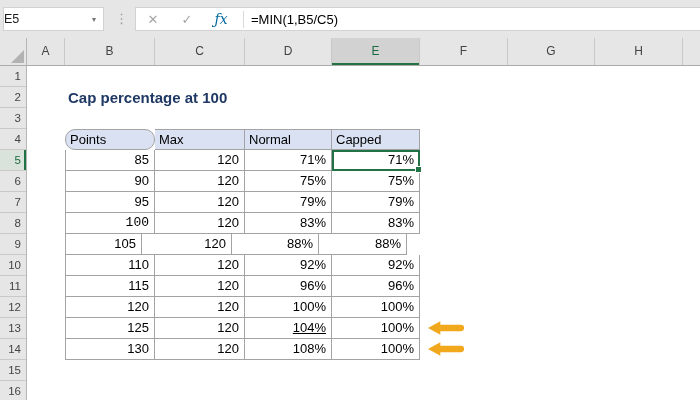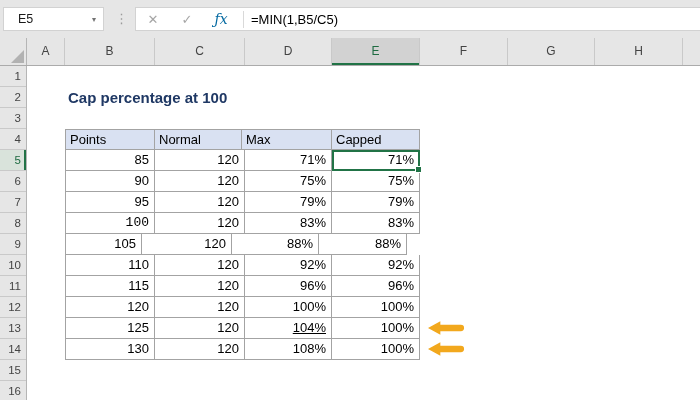--- a/index.html
+++ b/index.html
@@ -4,21 +4,21 @@
 <style>
   html,body{margin:0;padding:0;}
   #app{position:relative;width:700px;height:400px;background:#fff;overflow:hidden;
        font-family:"Liberation Sans",sans-serif;-webkit-font-smoothing:antialiased;}
 
   
   .topbar{position:relative;height:38px;background:#E6E6E6;}
   .namebox{position:absolute;left:3px;top:7px;width:101px;height:24px;background:#fff;
            border:1px solid #D2D2D2;box-sizing:border-box;display:flex;align-items:center;
            font-size:12.5px;color:#1a1a1a;}
-  .nb-text{flex:1;padding-left:14px;}
+  .nb-text{flex:1;}
   .nb-caret{color:#737373;font-size:8px;padding-right:7px;}
   .gripper{position:absolute;left:115px;top:7px;height:24px;line-height:23px;
            color:#9a9a9a;font-size:13px;letter-spacing:0;}
   .fpanel{position:absolute;left:135px;top:7px;right:0;height:24px;background:#fff;
           border:1px solid #D2D2D2;border-right:none;box-sizing:border-box;
           display:flex;align-items:center;}
   .fb-btn{width:34px;text-align:center;cursor:default;}
   .fb-x,.fb-check{color:#A6A6A6;font-size:13px;}
   .fb-fx{color:#0369a1;font-size:14px;font-family:"DejaVu Serif",serif;font-style:italic;}
   .fb-divider{width:1px;height:17px;background:#D9D9D9;margin-left:5px;}
@@ -121,23 +121,23 @@
         <div class="row-h">12</div>
         <div class="row-h">13</div>
         <div class="row-h">14</div>
         <div class="row-h">15</div>
         <div class="row-h">16</div>
       </div>
     <div class="canvas">
       <div class="title-cell" style="color: rgb(31, 56, 100);">Cap percentage at 100</div>
       <div class="table">
           <div class="trow">
-            <div class="tcell head" style="width: 90px; background: rgb(217, 225, 242);">Points</div>
+            <div class="tcell head" style="width: 90px; background: rgb(217, 225, 242); border-radius: 10px;">Points</div>
+            <div class="tcell head" style="width: 90px; background: rgb(217, 225, 242);">Max</div>
             <div class="tcell head" style="width: 87px; background: rgb(217, 225, 242);">Normal</div>
-            <div class="tcell head" style="width: 90px; background: rgb(217, 225, 242);">Max</div>
             <div class="tcell head" style="width: 88px; background: rgb(217, 225, 242);">Capped</div>
           </div>
           <div class="trow">
             <div class="tcell num" style="width: 90px;">85</div>
             <div class="tcell num" style="width: 90px;">120</div>
             <div class="tcell num" style="width: 87px;">71%</div>
             <div class="tcell num" style="width: 88px;">71%</div>
           </div>
           <div class="trow">
             <div class="tcell num" style="width: 90px;">90</div>

